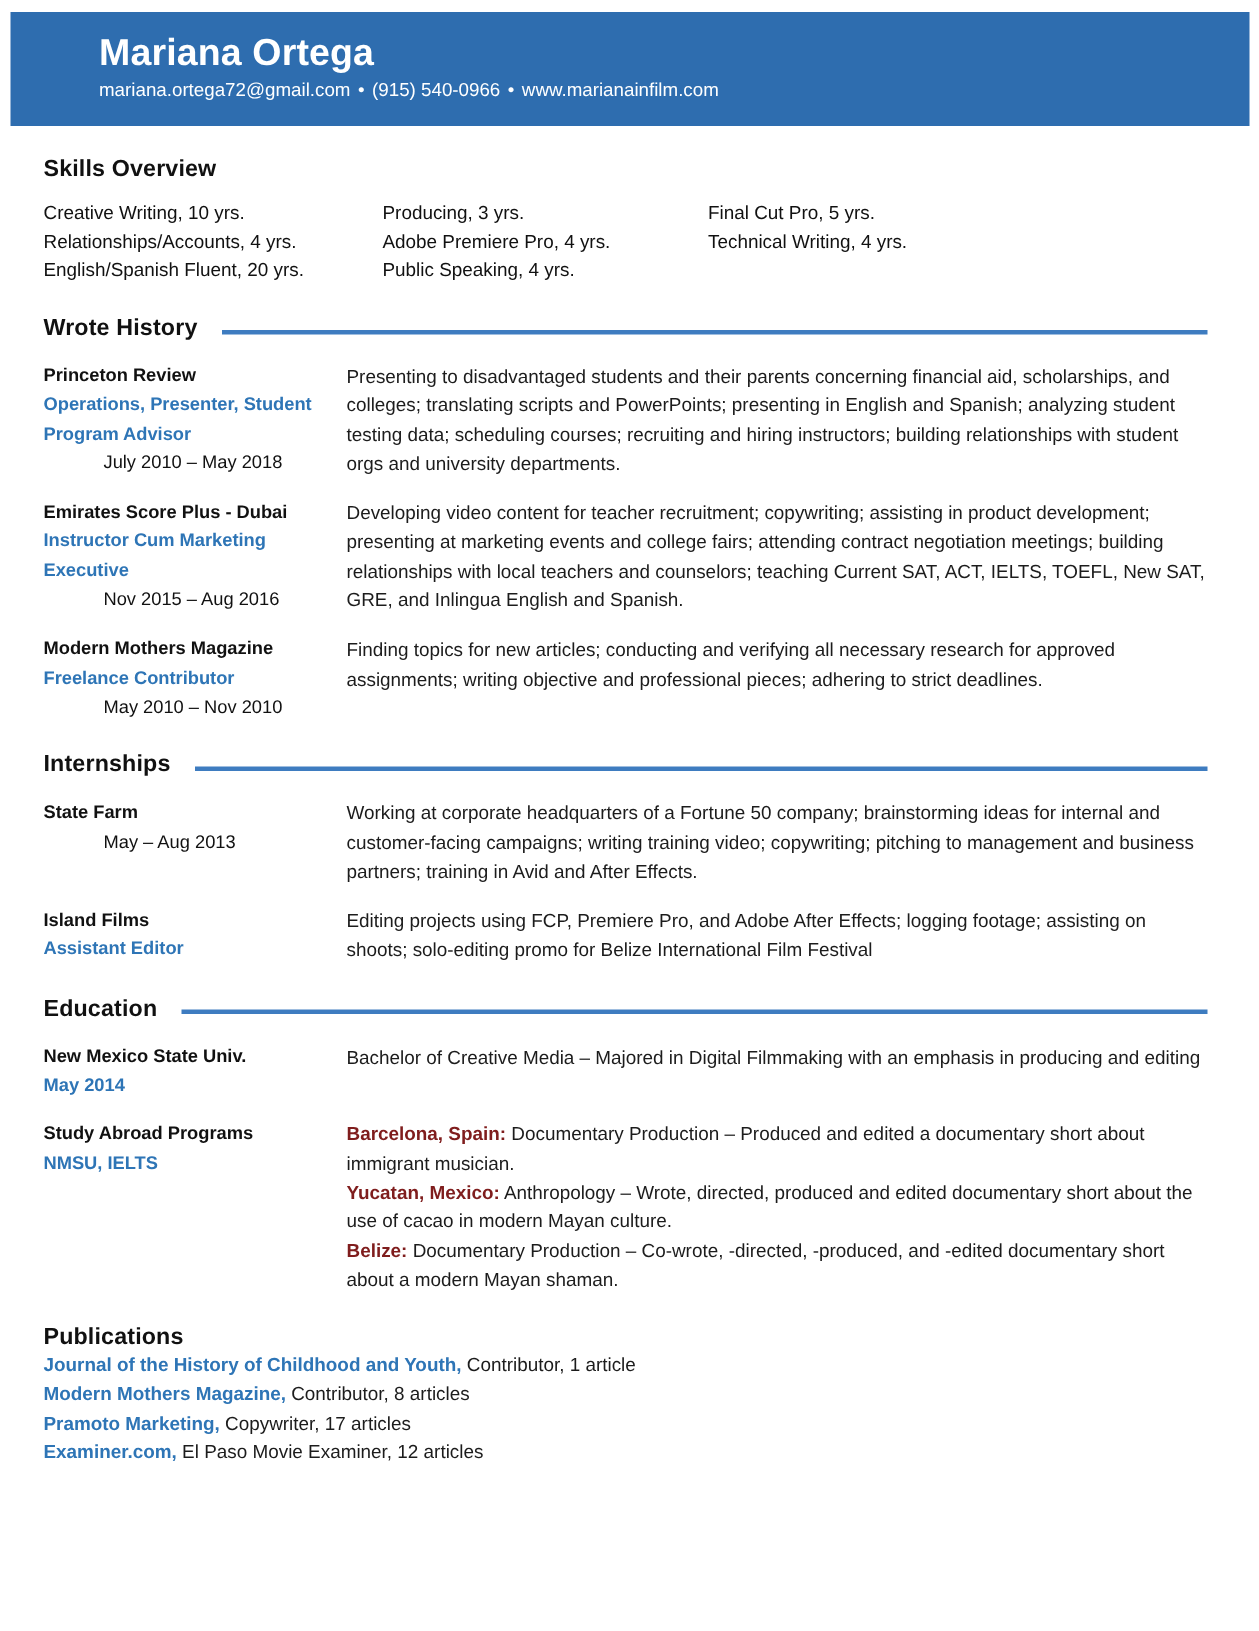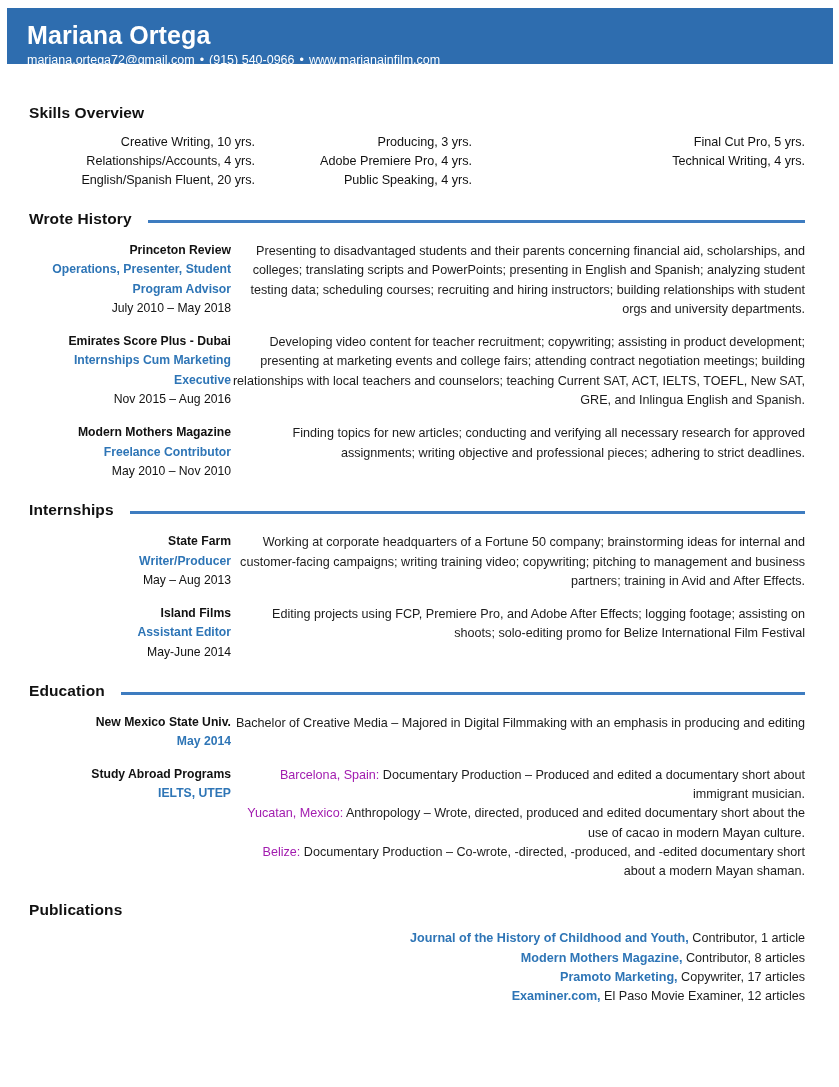--- a/index.html
+++ b/index.html
@@ -23,23 +23,23 @@
     height: 1087px;
     background: #ffffff;
   }
 
   
   .header-band {
     position: absolute;
     left: 7px;
     top: 8px;
     width: 826px;
-    height: 56px;
+    height: 76px;
     background: #2E6DAF;
-    padding: 14px 0 0 20px;
+    padding: 14px 0 0 59px;
   }
   .name {
     color: #ffffff;
     font-size: 25px;
     font-weight: bold;
     line-height: 1.1;
     letter-spacing: 0.1px;
     margin: 0 0 3px 0;
     white-space: nowrap;
   }
@@ -50,21 +50,20 @@
     white-space: nowrap;
   }
   .contact-sep { padding: 0 5px; }
 
   
   .content {
     position: absolute;
     left: 0;
     top: 84px;
     width: 839px;
-    text-align: right;
   }
 
   .section { padding: 0 34px 0 29px; }
 
   .sec-head-row {
     display: flex;
     align-items: center;
     margin: 0;
   }
   .sec-title {
@@ -120,25 +119,24 @@
     color: #2E75B6;
     font-weight: bold;
   }
   .dates {
     color: #111111;
     margin-left: 40px;
   }
 
   .edu-para { margin: 0; }
   .edu-para + .edu-para { margin-top: 0; }
-  .lead { font-weight: normal; color: #a21caf; }
+  .lead { font-weight: bold; color: #7f1d1d; }
 
   
   .pub-list {
-    margin-top: 10px;
     font-size: 12.6px;
     line-height: 19.3px;
   }
   .pub-item { white-space: nowrap; }
   .pub-name {
     color: #2E75B6;
     font-weight: bold;
   }
   .pub-rest { color: #1c1c1c; }
   .gap-lg { height: 20px; }
@@ -187,21 +185,21 @@
           <div class="org">Princeton Review</div>
           <div class="role">Operations, Presenter, Student Program Advisor</div>
           <div class="dates">July 2010 – May 2018</div>
         </div>
         <div class="entry-right">Presenting to disadvantaged students and their parents concerning financial aid, scholarships, and colleges; translating scripts and PowerPoints; presenting in English and Spanish; analyzing student testing data; scheduling courses; recruiting and hiring instructors; building relationships with student orgs and university departments.</div>
       </div>
 
       <div class="entry">
         <div class="entry-left">
           <div class="org">Emirates Score Plus - Dubai</div>
-          <div class="role">Internships Cum Marketing Executive</div>
+          <div class="role">Instructor Cum Marketing Executive</div>
           <div class="dates">Nov 2015 – Aug 2016</div>
         </div>
         <div class="entry-right">Developing video content for teacher recruitment; copywriting; assisting in product development; presenting at marketing events and college fairs; attending contract negotiation meetings; building relationships with local teachers and counselors; teaching Current SAT, ACT, IELTS, TOEFL, New SAT, GRE, and Inlingua English and Spanish.</div>
       </div>
 
       <div class="entry">
         <div class="entry-left">
           <div class="org">Modern Mothers Magazine</div>
           <div class="role">Freelance Contributor</div>
           <div class="dates">May 2010 – Nov 2010</div>
@@ -213,31 +211,29 @@
     <div class="section">
       <div class="gap-lg"></div>
       <div class="sec-head-row">
         <span class="sec-title">Internships</span>
         <span class="sec-rule"></span>
       </div>
 
       <div class="entry">
         <div class="entry-left">
           <div class="org">State Farm</div>
-          <div class="role">Writer/Producer</div>
           <div class="dates">May – Aug 2013</div>
         </div>
         <div class="entry-right">Working at corporate headquarters of a Fortune 50 company; brainstorming ideas for internal and customer-facing campaigns; writing training video; copywriting; pitching to management and business partners; training in Avid and After Effects.</div>
       </div>
 
       <div class="entry">
         <div class="entry-left">
           <div class="org">Island Films</div>
           <div class="role">Assistant Editor</div>
-          <div class="dates">May-June 2014</div>
         </div>
         <div class="entry-right">Editing projects using FCP, Premiere Pro, and Adobe After Effects; logging footage; assisting on shoots; solo-editing promo for Belize International Film Festival</div>
       </div>
     </div>
 
     <div class="section">
       <div class="gap-lg"></div>
       <div class="sec-head-row">
         <span class="sec-title">Education</span>
         <span class="sec-rule"></span>
@@ -247,21 +243,21 @@
         <div class="entry-left">
           <div class="org">New Mexico State Univ.</div>
           <div class="role">May 2014</div>
         </div>
         <div class="entry-right">Bachelor of Creative Media – Majored in Digital Filmmaking with an emphasis in producing and editing</div>
       </div>
 
       <div class="entry">
         <div class="entry-left">
           <div class="org">Study Abroad Programs</div>
-          <div class="role">IELTS, UTEP</div>
+          <div class="role">NMSU, IELTS</div>
         </div>
         <div class="entry-right">
           <p class="edu-para"><span class="lead">Barcelona, Spain:</span><span> Documentary Production – Produced and edited a documentary short about immigrant musician.</span></p>
           <p class="edu-para"><span class="lead">Yucatan, Mexico:</span><span> Anthropology – Wrote, directed, produced and edited documentary short about the use of cacao in modern Mayan culture.</span></p>
           <p class="edu-para"><span class="lead">Belize:</span><span> Documentary Production – Co-wrote, -directed, -produced, and -edited documentary short about a modern Mayan shaman.</span></p>
         </div>
       </div>
     </div>
 
     <div class="section">

